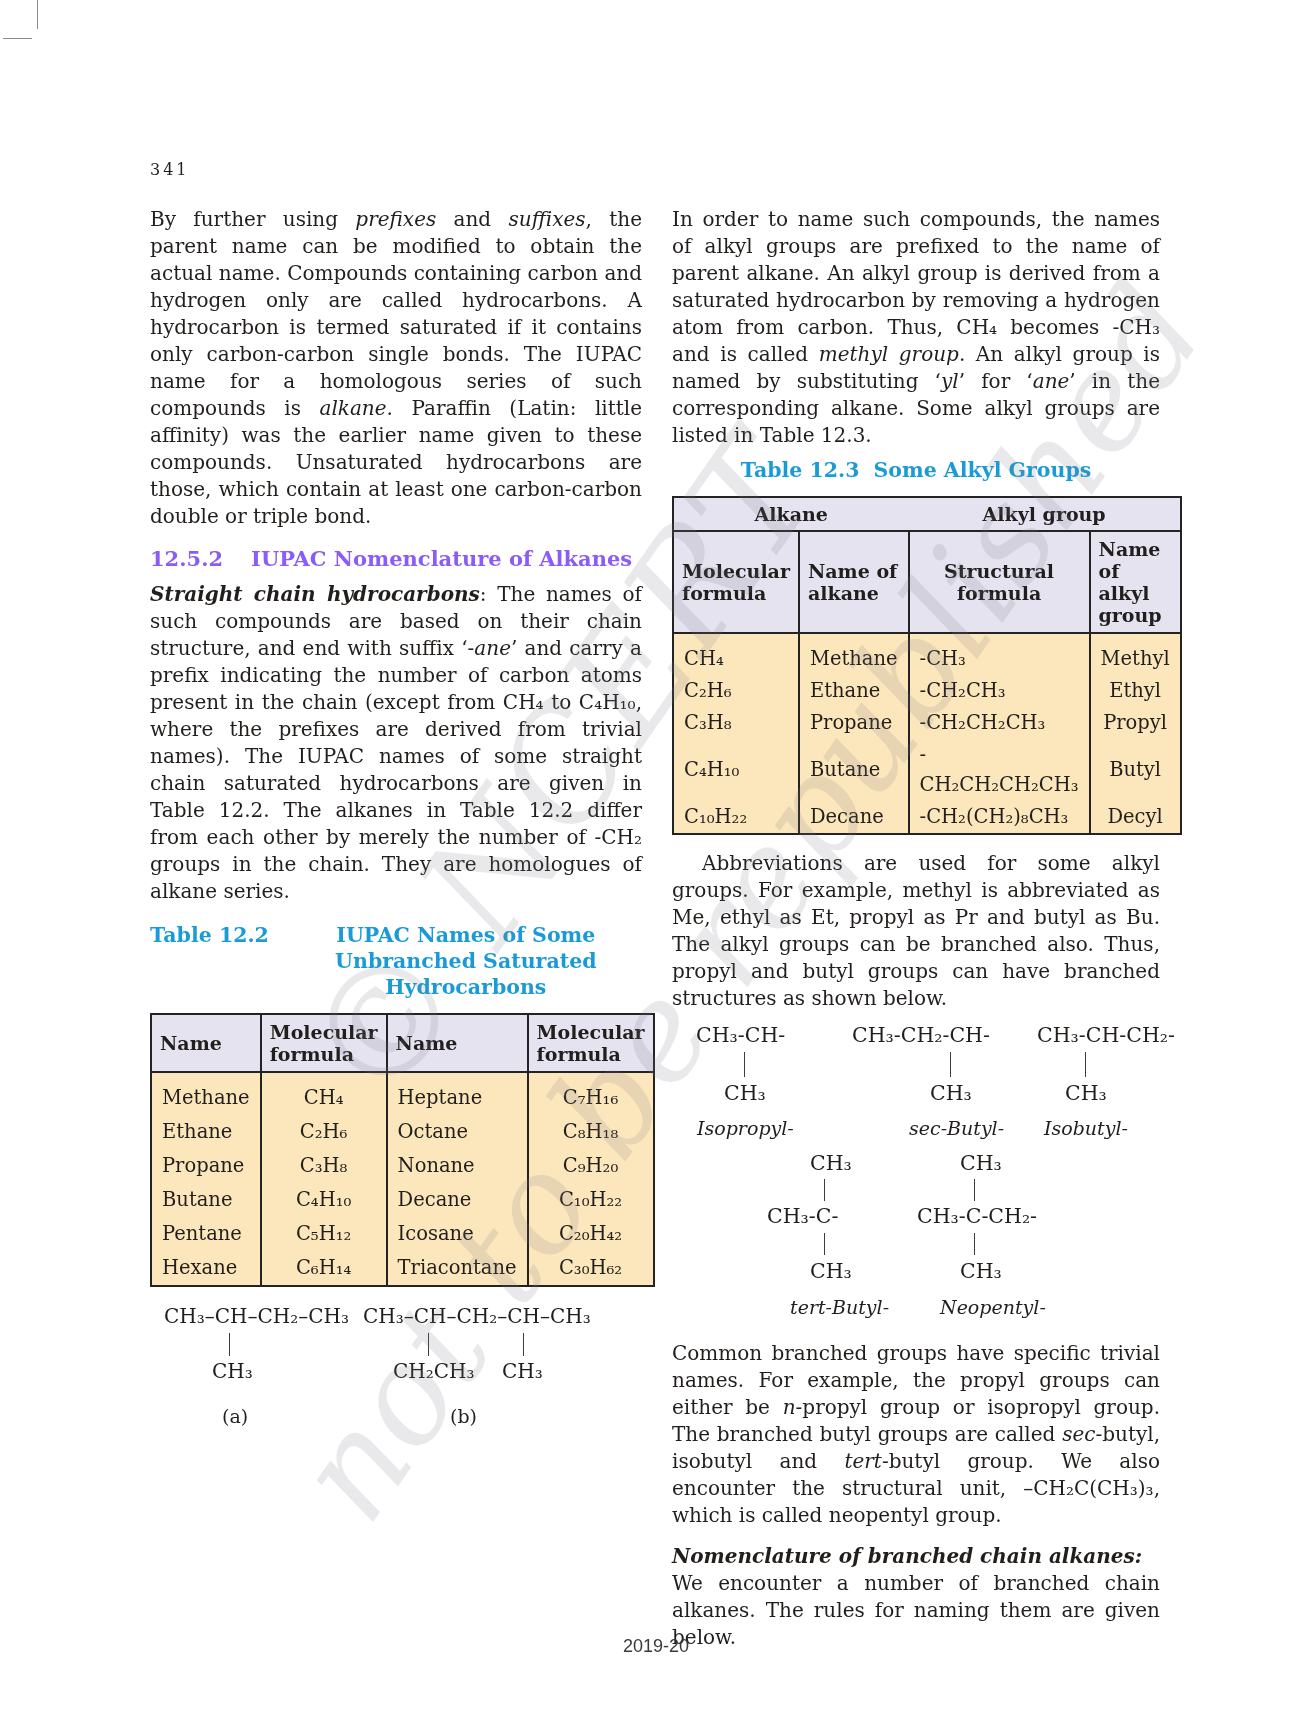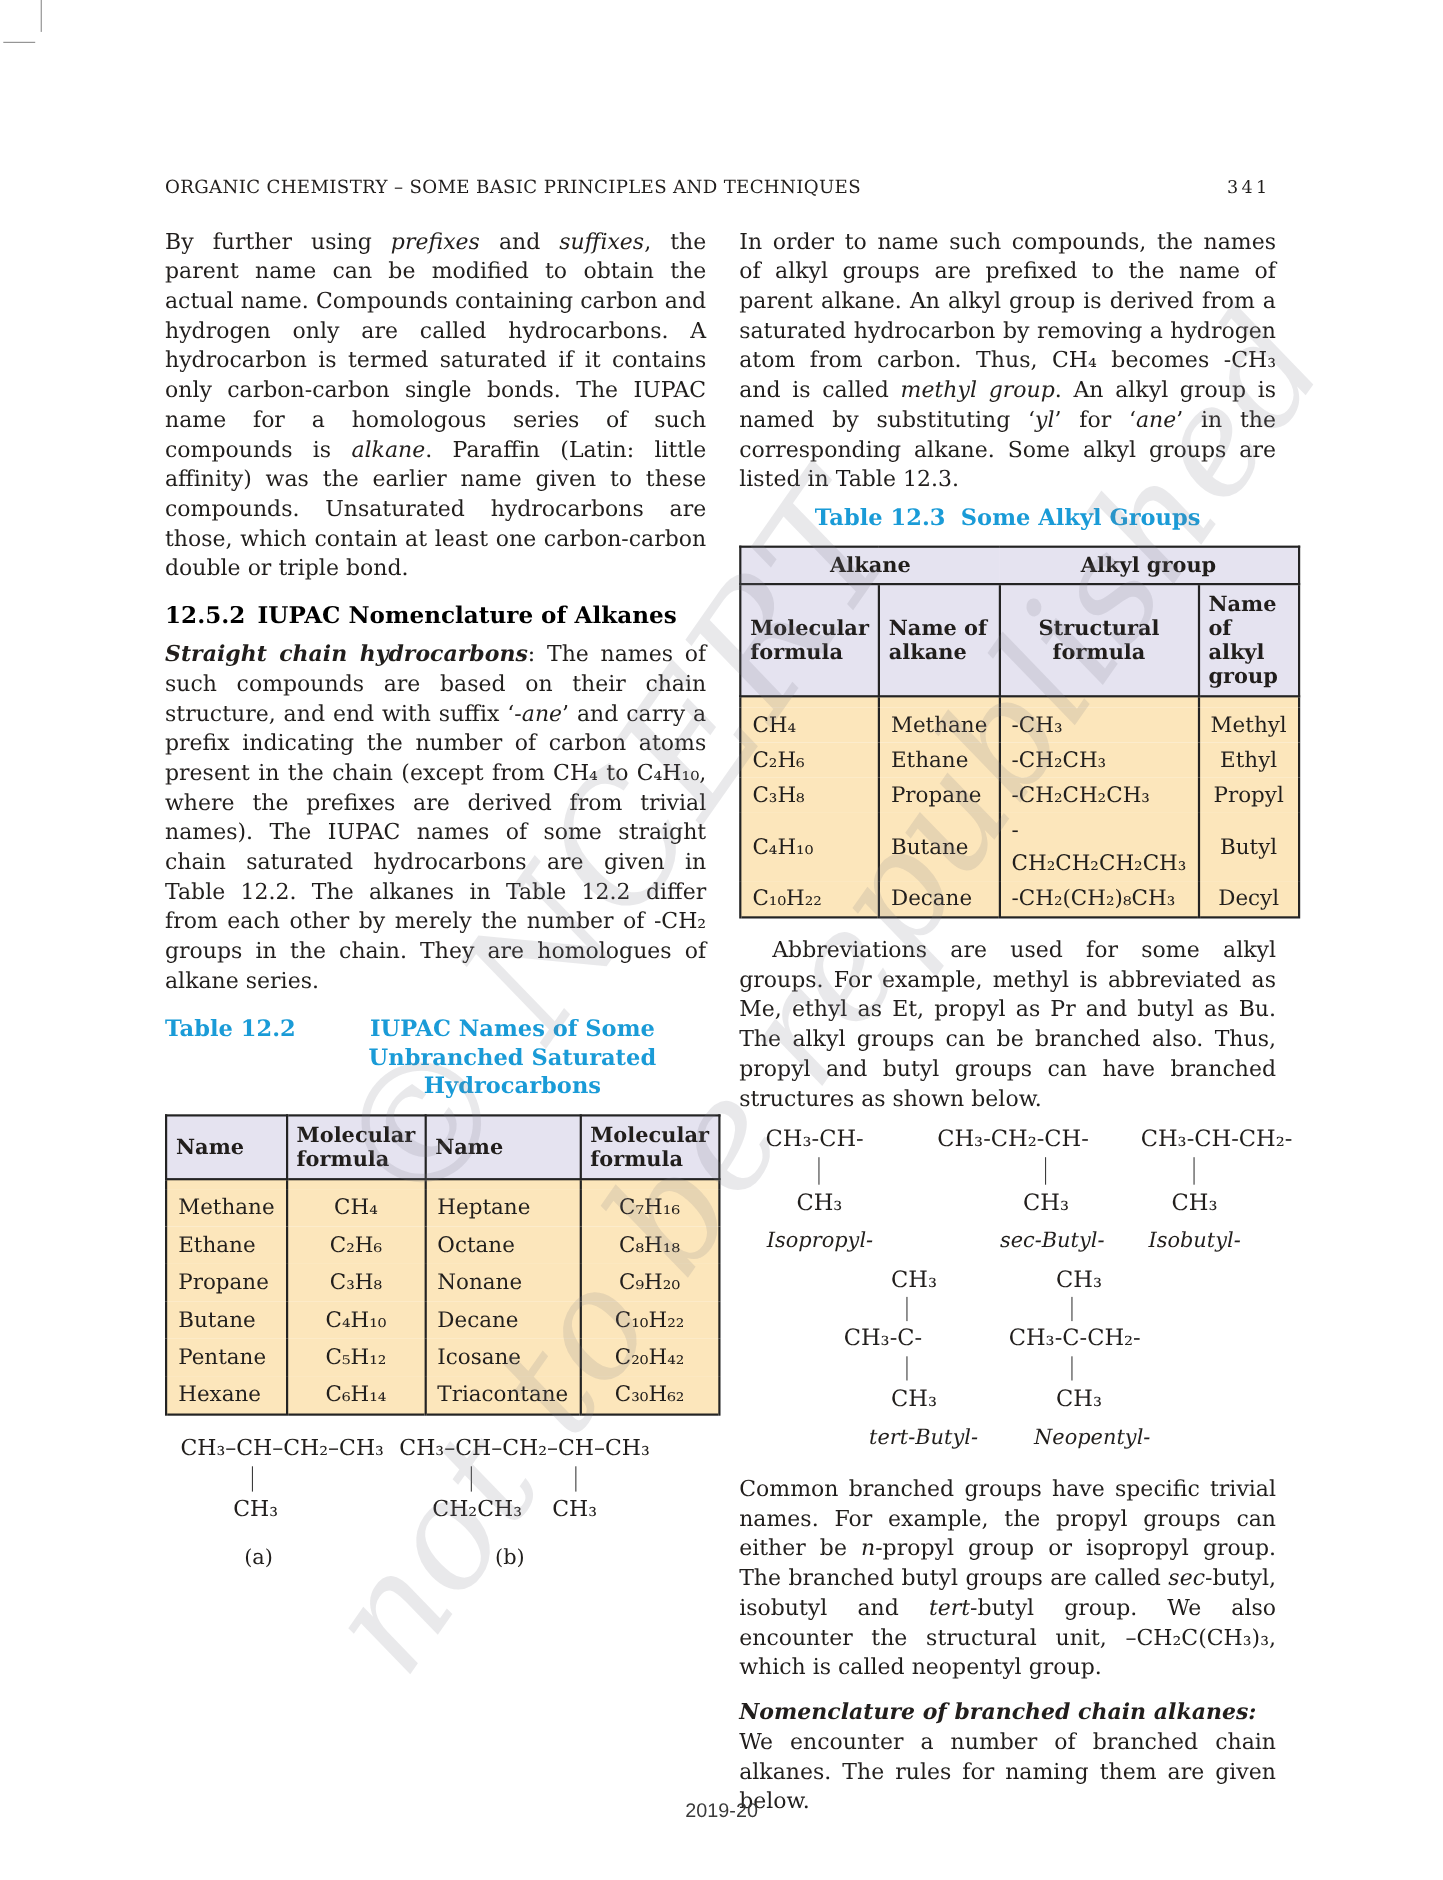--- a/index.html
+++ b/index.html
@@ -20,21 +20,21 @@
   .wm .wm1{font-size:150px;line-height:230px;}
   .wm .wm2{font-size:135px;line-height:230px;}
   
   .col{position:absolute;top:206px;text-align:justify;font-size:20px;line-height:27px;}
   .col-left{left:150px;width:492px;}
   .col-right{left:672px;width:488px;}
   .col p{margin:0;}
   .it{font-style:italic;}
   .bi{font-weight:bold;font-style:italic;}
   
-  .sec-head{display:flex;gap:11px;text-align:left;color:#000000;font-weight:bold;
+  .sec-head{display:flex;gap:28px;text-align:left;color:#8b5cf6;font-weight:bold;
             font-size:21px;margin:15px 0 9px;}
   
   .cap{color:#1a9bd7;font-weight:bold;font-size:20.5px;line-height:26px;}
   .cap122{display:flex;gap:32px;text-align:left;margin:17px 0 13px;}
   .cap122 .ttl{width:330px;text-align:center;}
   .cap123{text-align:center;margin:8px 0 13px;}
   .cap123 .lbl{margin-right:14px;}
   
   table{border-collapse:collapse;border:2.5px solid #232323;}
   th{background:#e5e3f0;border:2px solid #232323;font-size:19px;line-height:22px;
@@ -70,21 +70,20 @@
 
   <div class="crop-v"></div>
   <div class="crop-h"></div>
 
   <div class="wm">
     <div class="wm1">© NCERT</div>
     <div class="wm2">not to be republished</div>
   </div>
 
   <div class="pagehead">
-    <span class="ht">ORGANIC CHEMISTRY – SOME BASIC PRINCIPLES AND TECHNIQUES</span>
     <span class="pn">341</span>
   </div>
 
   <div class="col col-left">
 
     <p><span>By further using </span><span class="it">prefixes</span><span> and </span><span class="it">suffixes</span><span>, the parent name can be modified to obtain the actual name. Compounds containing carbon and hydrogen only are called hydrocarbons. A hydrocarbon is termed saturated if it contains only carbon-carbon single bonds. The IUPAC name for a homologous series of such compounds is </span><span class="it">alkane</span><span>. Paraffin (Latin: little affinity) was the earlier name given to these compounds. Unsaturated hydrocarbons are those, which contain at least one carbon-carbon double or triple bond.</span></p>
 
     <div class="sec-head">
       <span>12.5.2</span>
       <span>IUPAC Nomenclature of Alkanes</span>

